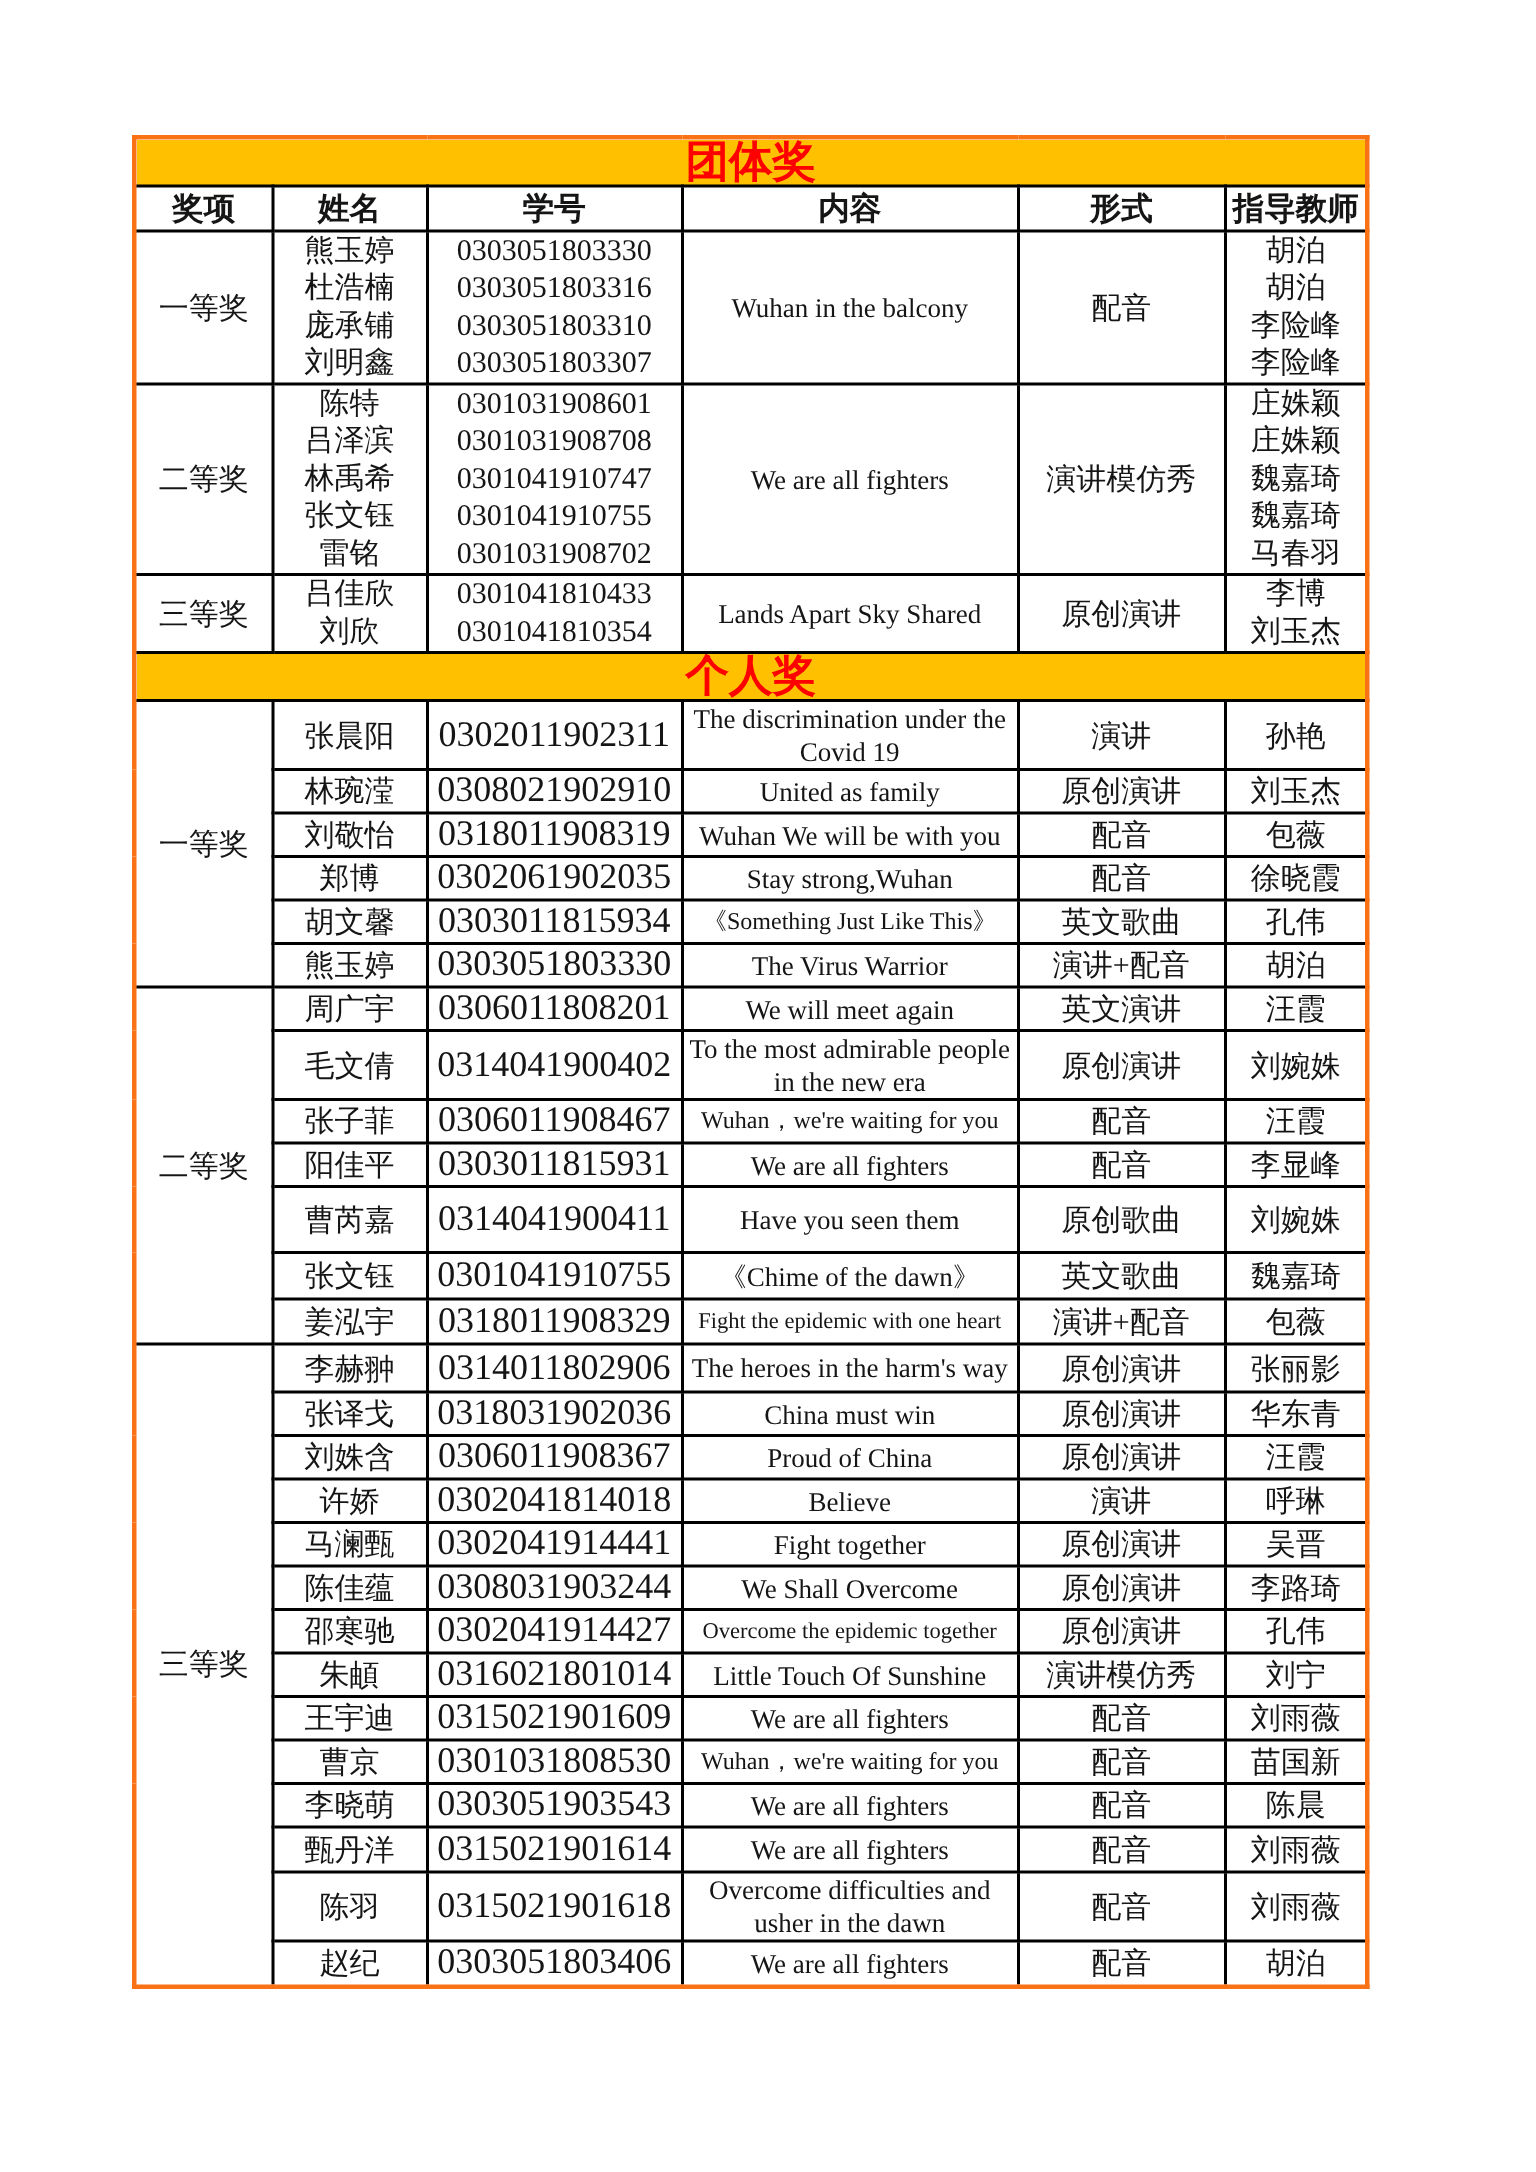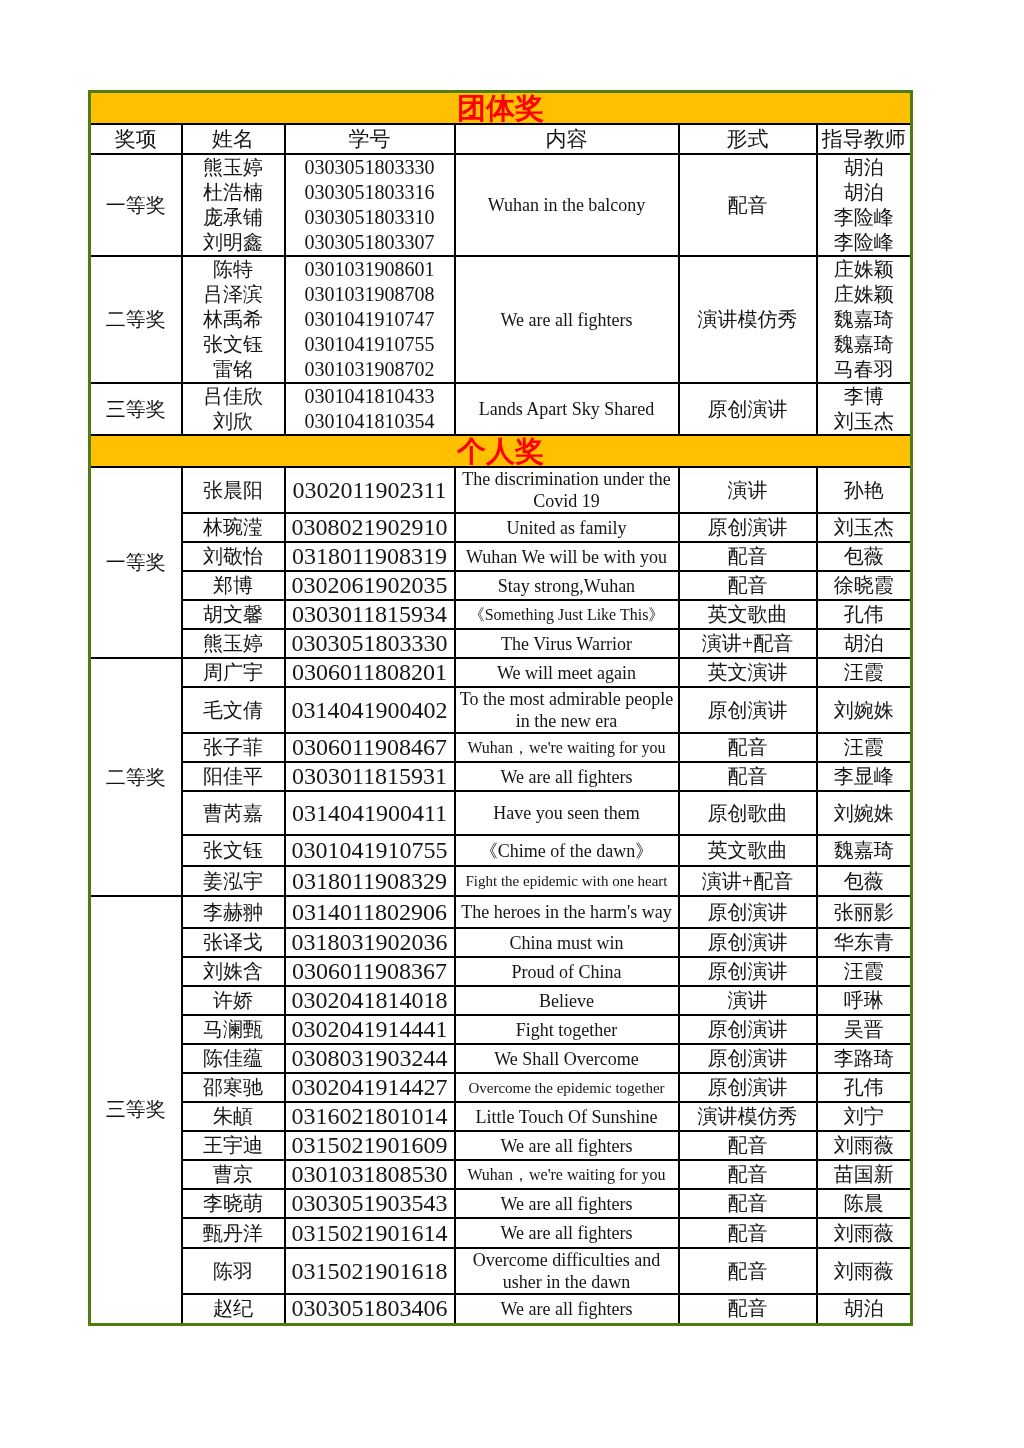--- a/index.html
+++ b/index.html
@@ -1,23 +1,23 @@
 <!DOCTYPE html>
 <html style="--band-bg: #FFC000; --band-red: #FF0000;"><head>
 <meta charset="utf-8">
 <style>
   html,body{margin:0;padding:0;background:#ffffff;}
   .sheet{position:relative;width:1024px;height:1448px;background:#ffffff;overflow:hidden;
          font-family:"Liberation Serif","DejaVu Serif",serif;color:#151515;}
   table.awards{position:absolute;left:88px;top:90px;width:822px;border-collapse:collapse;
-               table-layout:fixed;border:3px solid #4d7c0f;}
+               table-layout:fixed;border:3px solid #f97316;}
   td,th{border:2px solid #000;text-align:center;vertical-align:middle;padding:0 1px;overflow:hidden;}
   tr.band td{background:var(--band-bg,#FFC000);color:var(--band-red,#FF0000);
              font-weight:bold;font-size:29px;height:30px;line-height:30px;}
-  tr.colhead th{font-size:21px;font-weight:normal;height:28px;}
+  tr.colhead th{font-size:21px;font-weight:bold;height:28px;}
   td.cjk{font-size:20px;}
   td.id{font-size:24px;}
   td.content{font-size:18px;line-height:22px;text-align:center;}
   td.content.fit-sm{font-size:16px;margin-left:28px;}
   td.content.fit-xs{font-size:15px;border-radius:11px;}
   td.stack div{height:25px;line-height:25px;font-size:20px;}
 </style>
 </head>
 <body>
 

